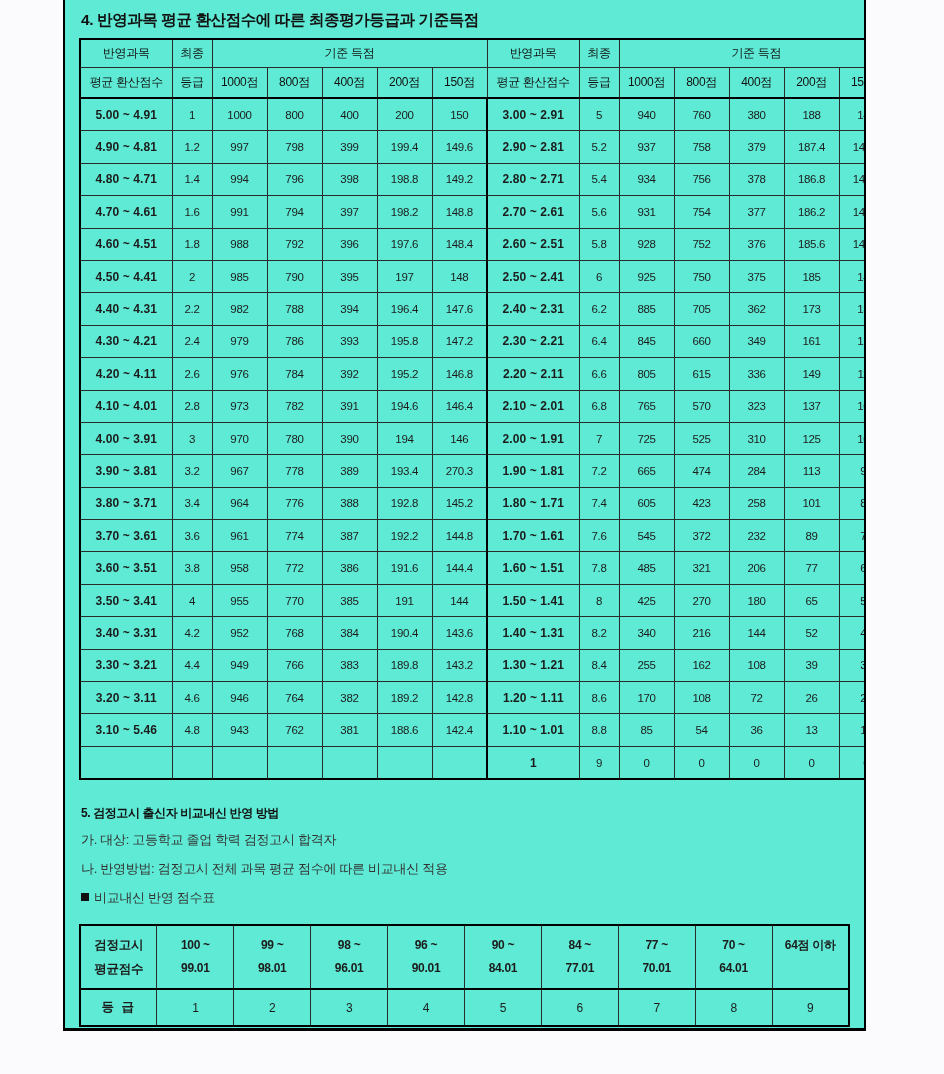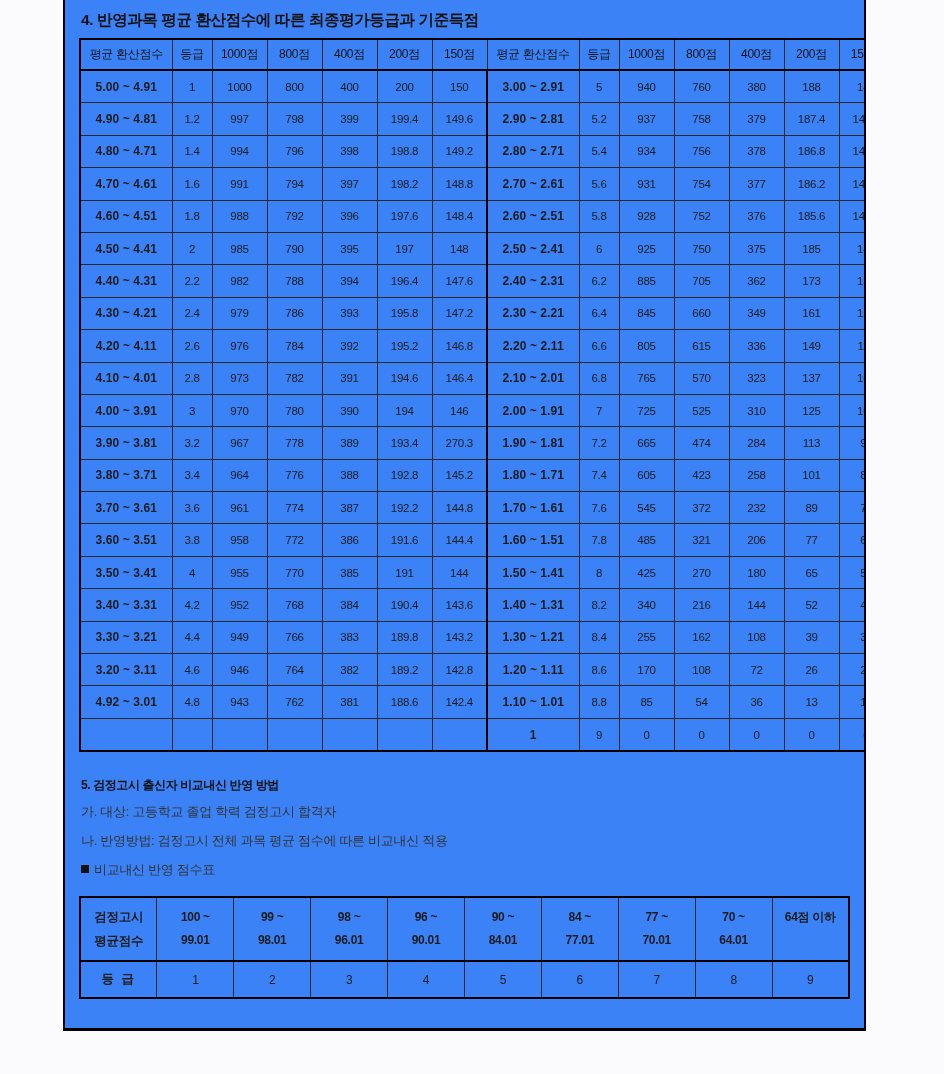--- a/index.html
+++ b/index.html
@@ -9,21 +9,21 @@
     width: 944px;
     height: 1074px;
     font-family: "Liberation Sans", "DejaVu Sans", sans-serif;
   }
   #page {
     position: absolute;
     left: 63px;
     top: 0px;
     width: 803px;
     height: 1031px;
-    background: #3b82f6;
+    background: #5eead4;
     border-left: 2px solid #000;
     border-right: 2px solid #000;
     border-bottom: 3px solid #000;
     box-sizing: border-box;
     overflow: hidden;
   }
   .inner {
     padding: 6px 14px 0 14px;
   }
   h2.section-title {
@@ -136,20 +136,28 @@
           <col class="colC">
         <col class="colA">
           <col class="colB">
           <col class="colC">
           <col class="colC">
           <col class="colC">
           <col class="colC">
           <col class="colC">
       </colgroup>
       <thead>
+        <tr class="hdr1">
+          <th rowspan="1">반영과목</th>
+          <th rowspan="1">최종</th>
+          <th colspan="5">기준 득점</th>
+          <th rowspan="1" class="sep-left">반영과목</th>
+          <th rowspan="1">최종</th>
+          <th colspan="5">기준 득점</th>
+        </tr>
         <tr class="hdr2">
           <th class="thick-bottom">평균 환산점수</th>
           <th class="thick-bottom">등급</th>
           <th class="thick-bottom">1000점</th>
           <th class="thick-bottom">800점</th>
           <th class="thick-bottom">400점</th>
           <th class="thick-bottom">200점</th>
           <th class="thick-bottom">150점</th>
           <th class="thick-bottom sep-left">평균 환산점수</th>
           <th class="thick-bottom">등급</th>
@@ -459,21 +467,21 @@
             <td>142.8</td>
             <td class="range sep-left">1.20 ~ 1.11</td>
             <td>8.6</td>
             <td>170</td>
             <td>108</td>
             <td>72</td>
             <td>26</td>
             <td>20</td>
           </tr>
           <tr>
-            <td class="range">4.92 ~ 3.01</td>
+            <td class="range">3.10 ~ 5.46</td>
             <td>4.8</td>
             <td>943</td>
             <td>762</td>
             <td>381</td>
             <td>188.6</td>
             <td>142.4</td>
             <td class="range sep-left">1.10 ~ 1.01</td>
             <td>8.8</td>
             <td>85</td>
             <td>54</td>

